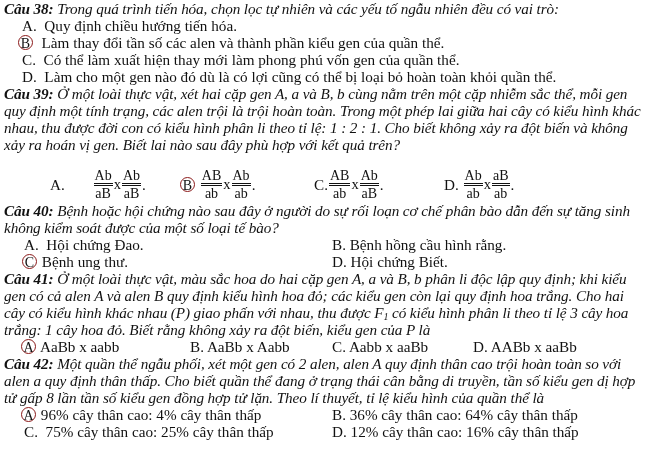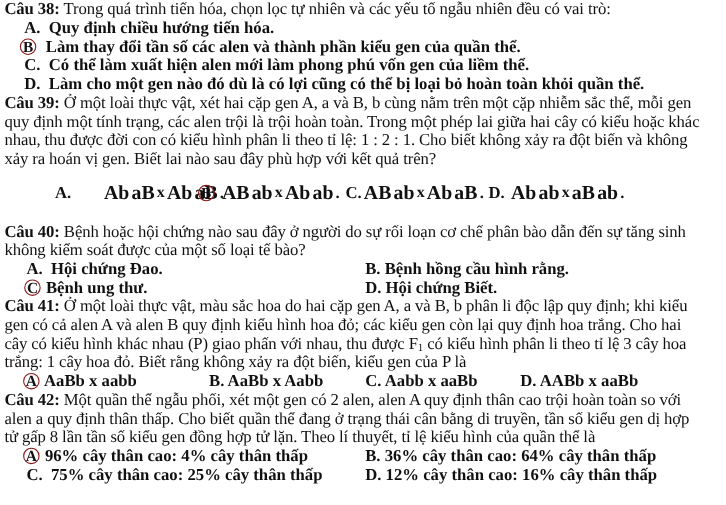--- a/index.html
+++ b/index.html
@@ -1,41 +1,41 @@
 <!DOCTYPE html>
 <html><head>
 <meta charset="utf-8">
 <style>
   html, body { margin:0; padding:0; background:#ffffff; }
   body { width:660px; height:459px; overflow:hidden; position:relative;
          font-family:"Liberation Serif", "DejaVu Serif", serif; color:#111; }
-  .line { position:absolute; left:4px; white-space:nowrap; font-size:15.2px; line-height:17px; letter-spacing:-0.1px; }
+  .line { position:absolute; left:4px; white-space:nowrap; font-size:15.2px; line-height:17px; letter-spacing:-0.1px;font-style:italic; }
   .q { font-weight:bold; }
-  .opt { position:absolute; white-space:nowrap; font-size:15.2px; line-height:17px;font-weight:bold; }
+  .opt { position:absolute; white-space:nowrap; font-size:15.2px; line-height:17px; }
   .circ { display:inline-block; border:1.6px solid #8b1a1a; border-radius:50%;
           width:15px; height:15px; line-height:15px; text-align:center; margin-left:-2px; margin-right:1px; box-sizing:border-box; font-size:14px; }
-  .frac { display:inline-flex; align-items:center; vertical-align:middle; font-size:18px; line-height:15px; margin:12px 1px; }
+  .frac { display:inline-flex; flex-direction:column; align-items:center; vertical-align:middle; font-size:14px; line-height:15px; margin:12px 1px; }
   .frac .num { padding:0 1px; }
   .frac .bar { width:100%; border-top:1px solid #111; border-bottom:1px solid #111; height:1px; }
   .frac .den { padding:0 1px; }
   .x { vertical-align:middle; font-size:14.5px; }
   .dot { vertical-align:middle; }
   .sub { font-size:10px; vertical-align:-2px; }
 </style>
 </head>
 <body>
 
 <div class="line" style="top:0px"><span class="q">Câu 38:</span><span> Trong quá trình tiến hóa, chọn lọc tự nhiên và các yếu tố ngẫu nhiên đều có vai trò:</span></div>
 <div class="opt" style="top:17px;left:22px"><span>A.</span>&nbsp; <span>Quy định chiều hướng tiến hóa.</span></div>
 <div class="opt" style="top:34px;left:20px"><span class="circ">B</span>&nbsp; <span>Làm thay đổi tần số các alen và thành phần kiểu gen của quần thể.</span></div>
-<div class="opt" style="top:51px;left:22px"><span>C.</span>&nbsp; <span>Có thể làm xuất hiện alen mới làm phong phú vốn gen của liềm thể.</span></div>
+<div class="opt" style="top:51px;left:22px"><span>C.</span>&nbsp; <span>Có thể làm xuất hiện thay mới làm phong phú vốn gen của quần thể.</span></div>
 <div class="opt" style="top:68px;left:22px"><span>D.</span>&nbsp; <span>Làm cho một gen nào đó dù là có lợi cũng có thể bị loại bỏ hoàn toàn khỏi quần thể.</span></div>
 
 <div class="line" style="top:85px"><span class="q">Câu 39:</span><span> Ở một loài thực vật, xét hai cặp gen A, a và B, b cùng nằm trên một cặp nhiễm sắc thể, mỗi gen</span></div>
-<div class="line" style="top:102px">quy định một tính trạng, các alen trội là trội hoàn toàn. Trong một phép lai giữa hai cây có kiểu hoặc khác</div>
+<div class="line" style="top:102px">quy định một tính trạng, các alen trội là trội hoàn toàn. Trong một phép lai giữa hai cây có kiểu hình khác</div>
 <div class="line" style="top:119px">nhau, thu được đời con có kiểu hình phân li theo tỉ lệ: 1 : 2 : 1. Cho biết không xảy ra đột biến và không</div>
 <div class="line" style="top:136px">xảy ra hoán vị gen. Biết lai nào sau đây phù hợp với kết quả trên?</div>
 
 <div class="opt" style="top:156px;left:50px">
   <span style="vertical-align:middle">A.</span><span style="display:inline-block;width:24px"></span>
   <span class="frac">
       <span class="num">Ab</span>
       <span class="bar"></span>
       <span class="den">aB</span>
     </span><span class="x">x</span><span class="frac">

